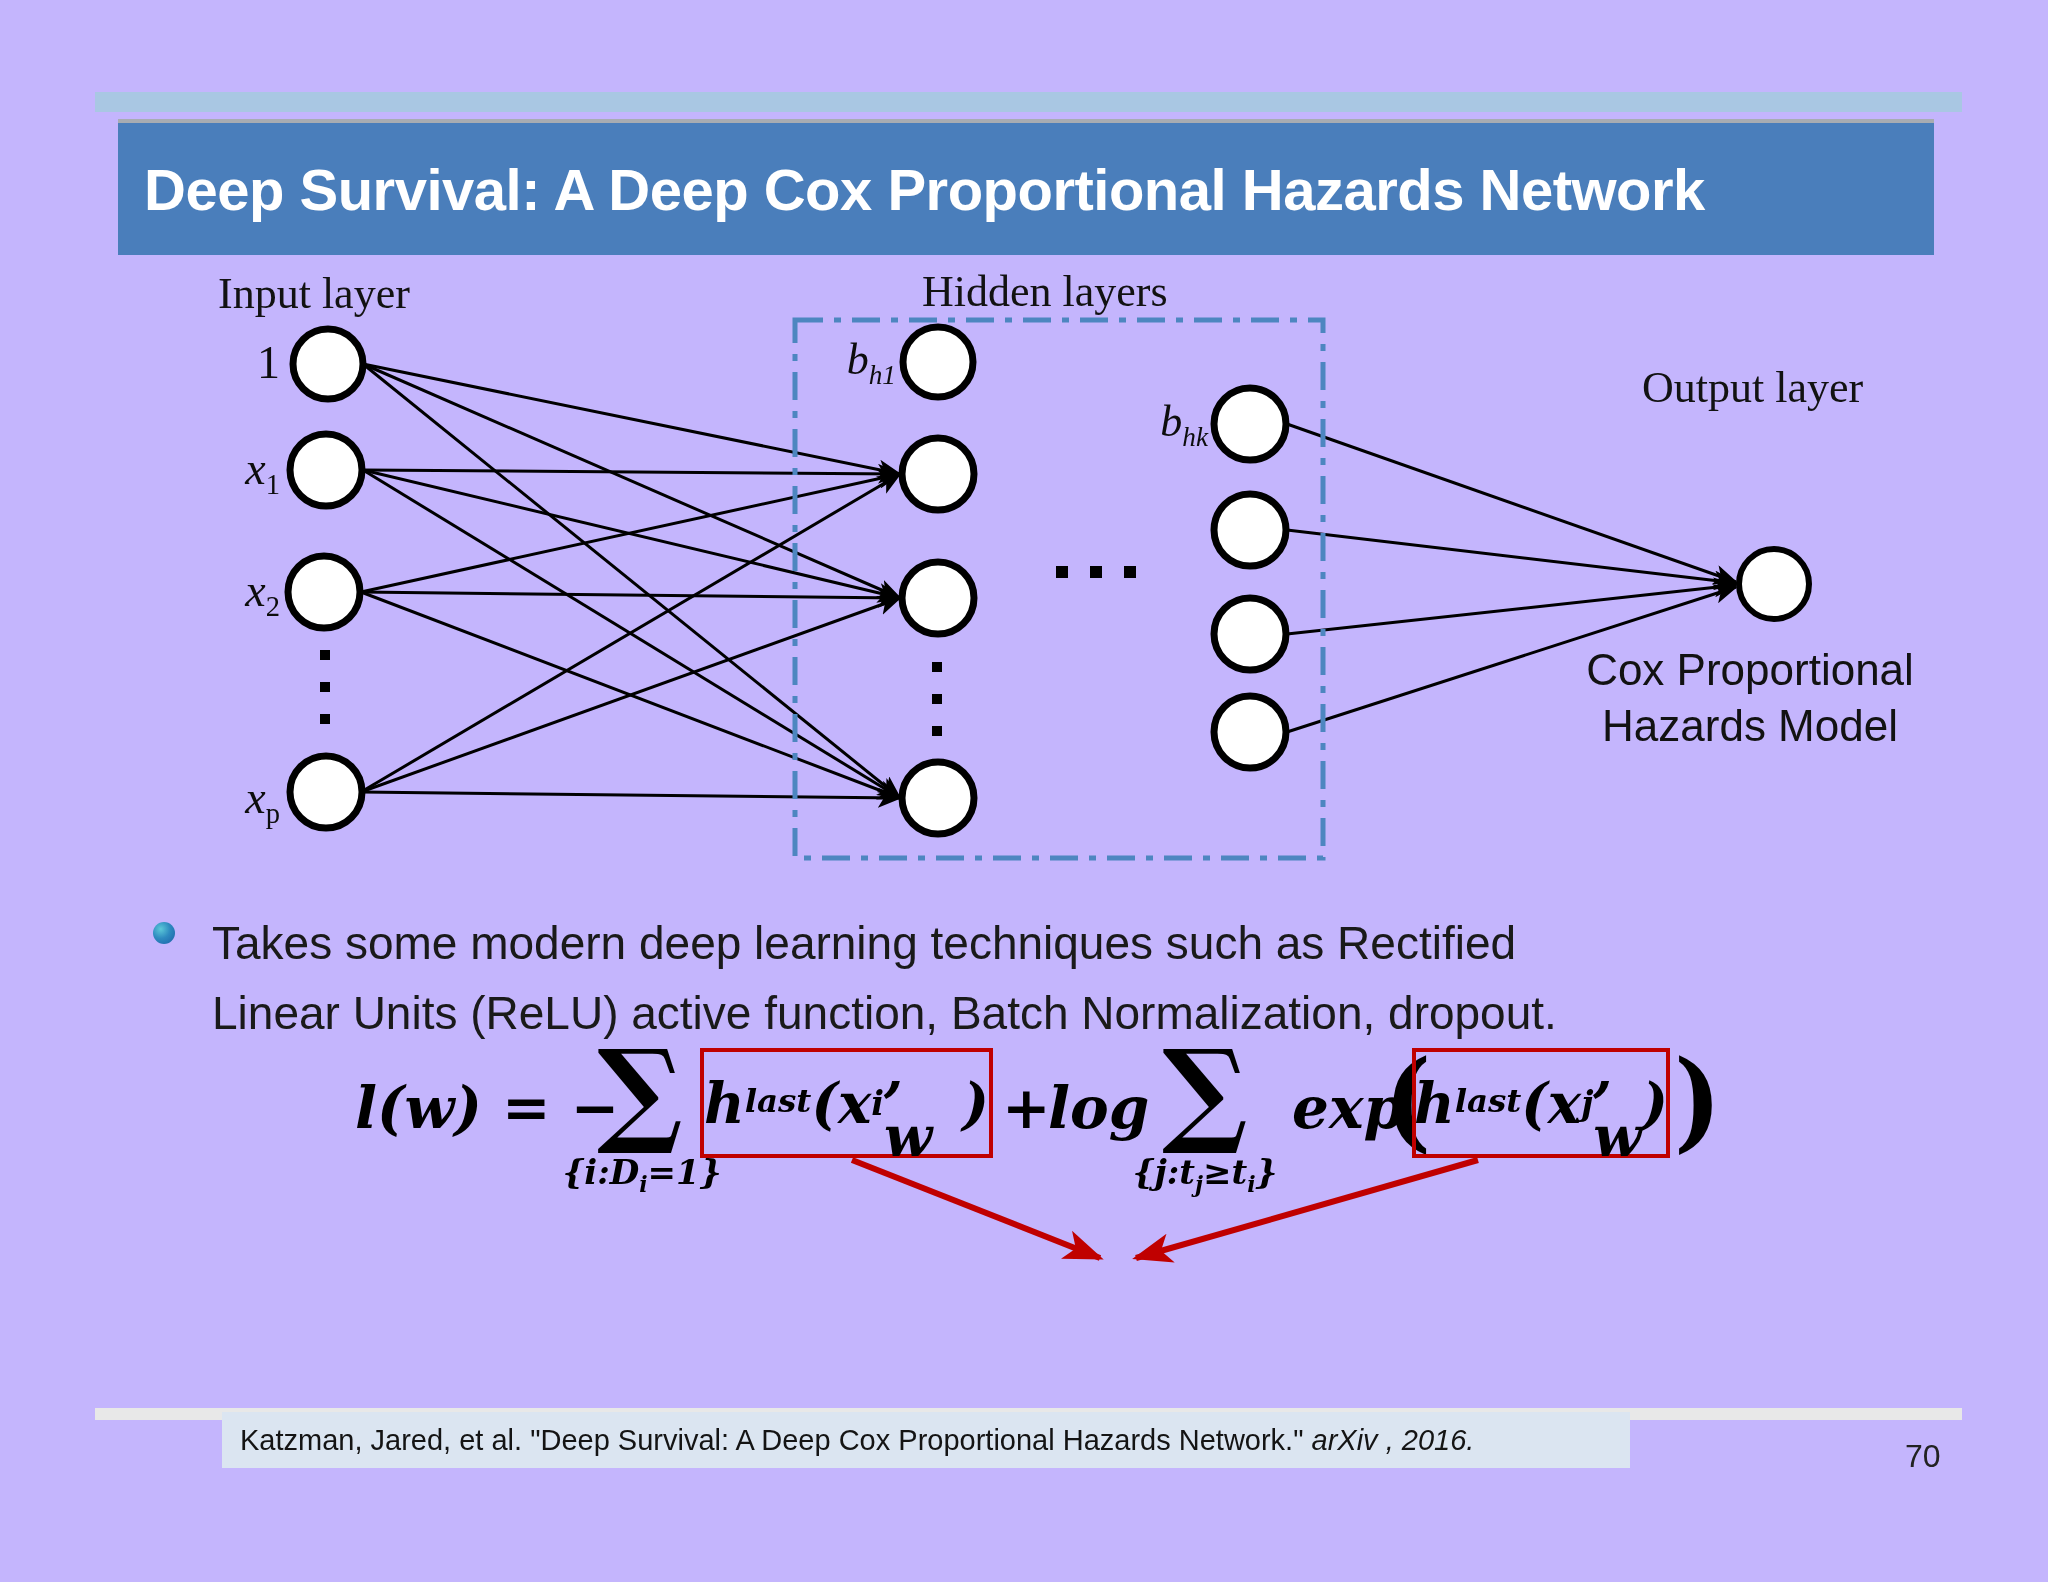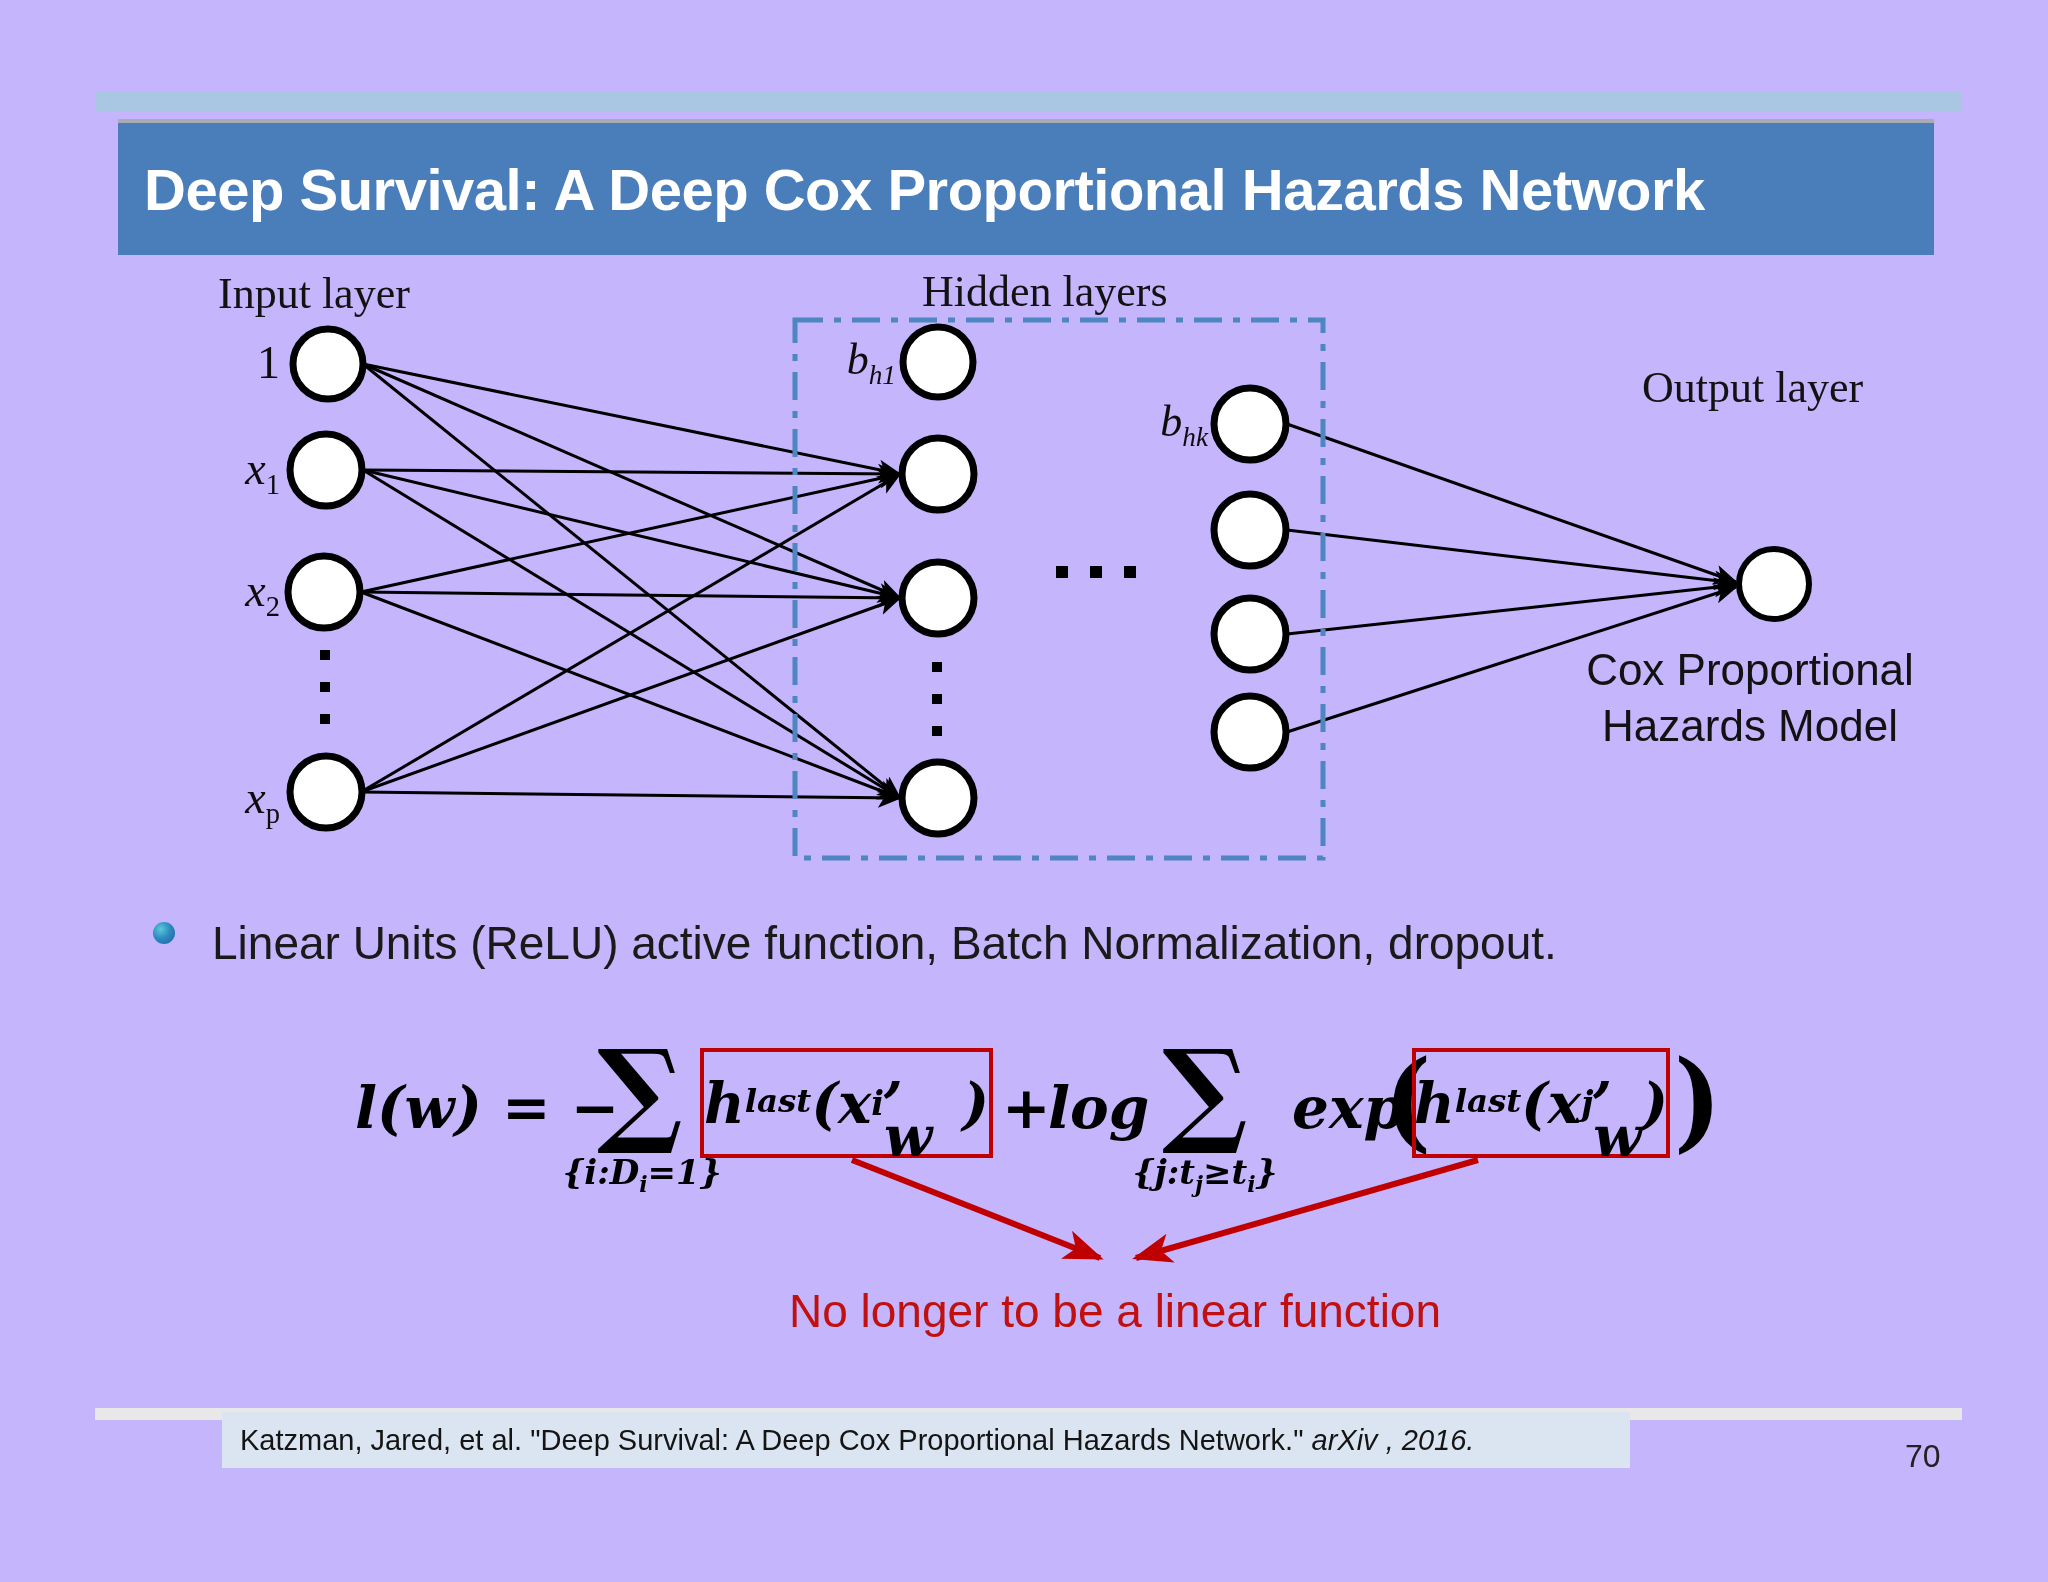--- a/index.html
+++ b/index.html
@@ -173,20 +173,21 @@
     <span>b</span><sub>hk</sub>
   </div>
 
   <div class="model-label">
     <div>Cox Proportional</div>
     <div>Hazards Model</div>
   </div>
 
   <div class="bullet-dot"></div>
   <div class="bullet-text">
+    <div>Takes some modern deep learning techniques such as Rectified</div>
     <div>Linear Units (ReLU) active function, Batch Normalization, dropout.</div>
   </div>
 
   <div class="f f-main" style="left:355px;">l(w) = −</div>
 
   <div class="f f-sum" style="left:595px;">∑</div>
   <div class="f f-under" style="left:552px;width:180px;">
     <span>{i:D</span><sub>i</sub><span>=1}</span>
   </div>
 
@@ -216,21 +217,20 @@
       <sup>last</sup>
       <span>(</span>
       <span>x</span>
       <sub>j</sub>
       <span>, w</span>
       <span>)</span>
   </div>
 
   <div class="f f-paren" style="left:1674px;">)</div>
 
-  <div class="f-note">No longer to be a linear function</div>
 
   <div class="footer-bar"></div>
   <div class="citation-box">
     <p><span>Katzman, Jared, et al. "Deep Survival: A Deep Cox Proportional Hazards Network." </span><i>arXiv , 2016.</i></p>
   </div>
   <div class="page-number">70</div>
 
 </div>
 
 </body></html>

